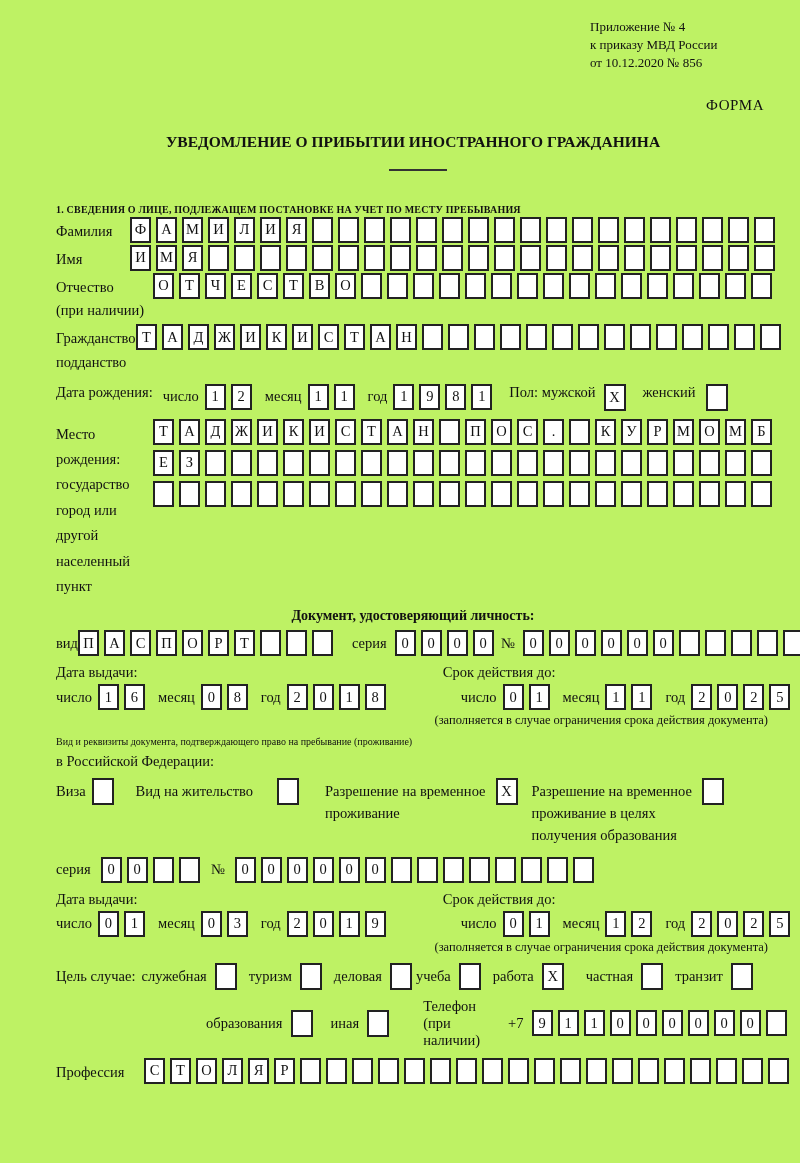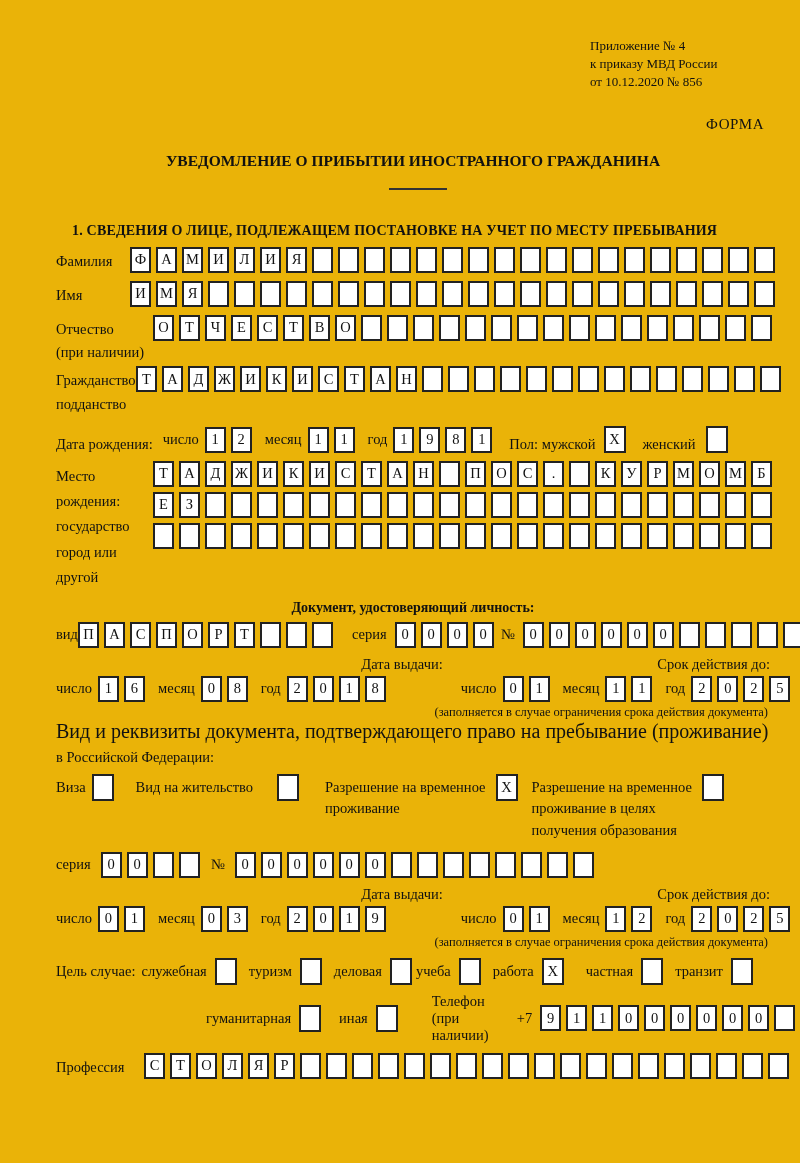--- a/index.html
+++ b/index.html
@@ -1,42 +1,42 @@
 <!DOCTYPE html>
 <html><head>
 <meta charset="utf-8">
 <style>
   html,body{margin:0;padding:0;background:#888;}
   .page{
     width:800px;height:1163px;box-sizing:border-box;margin:0 auto;
-    background:#eab308;color:#111;
+    background:#bef264;color:#111;
     font-family:"Liberation Serif","DejaVu Serif",serif;
-    padding:37px 30px 0 56px;position:relative;overflow:hidden;
+    padding:18px 30px 0 56px;position:relative;overflow:hidden;
   }
   .annex{margin-left:534px;font-size:13px;line-height:1.4;}
   .annex .small{font-size:11.5px;line-height:1.35;margin-top:3px;}
   .forma{text-align:right;padding-right:6px;font-weight:normal;font-size:15px;margin-top:24px;letter-spacing:.5px;}
   .title{text-align:center;font-weight:bold;font-size:15.5px;line-height:1.55;margin-top:16px;}
   .uline{display:inline-block;width:58px;border-bottom:2px solid #333;margin-left:10px;}
-  .sec-heading{font-weight:bold;font-size:14px;margin-top:26px;letter-spacing:.2px;margin-left:16px;}
-  .frow{display:flex;align-items:flex-start;margin-top:8px;font-size:14.5px;}
+  .sec-heading{font-weight:bold;font-size:10px;margin-top:26px;letter-spacing:.2px;}
+  .frow{display:flex;align-items:flex-start;margin-top:2px;font-size:14.5px;}
   .flabel{flex:none;line-height:1.6;padding-top:3px;}
   .cells{display:flex;flex:none;flex-wrap:nowrap;}
   .cell{
     box-sizing:border-box;flex:none;width:21px;height:26px;border:2px solid #222;
     margin-right:5px;display:inline-flex;align-items:center;justify-content:center;
     font-size:14.5px;background:#fff;
   }
   .cb{width:22px;height:27px;}
   .dgroup{display:flex;align-items:center;}
   .dgroup .t{margin-right:6px;}
   .dgroup .cells{margin-right:8px;}
   .dates-head{display:flex;font-size:14.5px;margin-top:8px;}
-  .dates-head .h1{width:390px;text-align:right;}
-  .dates-head .h2{width:330px;text-align:right;}
+  .dates-head .h1{width:390px;text-align:left;}
+  .dates-head .h2{width:330px;text-align:left;}
   .note-right{text-align:right;font-size:12.5px;margin-top:3px;padding-right:2px;}
   .center-bold{text-align:center;font-weight:bold;font-size:14px;margin-top:9px;}
   .opt{display:flex;align-items:flex-start;}
   .opt .optlabel{text-align:left;line-height:1.5;padding-top:3px;}
   .opt .cb{margin-left:10px;margin-right:0;}
   .opt2{display:flex;align-items:center;}
   .opt2 .cb{margin-left:8px;margin-right:0;}
   .stack{display:flex;flex-direction:column;}
   .stack .cells{margin-bottom:5px;}
 </style>
@@ -184,21 +184,21 @@
         <span class="cell"></span>
         <span class="cell"></span>
         <span class="cell"></span>
         <span class="cell"></span>
         <span class="cell"></span>
         <span class="cell"></span>
         <span class="cell"></span>
       </div>
   </div>
 
-  <div class="frow" style="margin-top:10px;align-items:flex-end">
+  <div class="frow" style="margin-top:10px;align-items:flex-start">
     <span style="margin-right:10px">Дата рождения:</span>
     <div class="dgroup">
       <span class="t">число</span>
       <div class="cells">
           <span class="cell">1</span>
           <span class="cell">2</span>
         </div>
       <span class="t">месяц</span>
       <div class="cells">
           <span class="cell">1</span>
@@ -216,20 +216,21 @@
     <span class="cell cb">X</span>
     <span style="margin-left:12px;margin-right:10px">женский</span>
     <span class="cell cb"></span>
   </div>
 
   <div class="frow" style="margin-top:8px">
     <div class="flabel" style="width:97px;line-height:1.75">
       <div>Место рождения:</div>
       <div>государство</div>
       <div>город или другой</div>
+      <div>населенный пункт</div>
     </div>
     <div class="stack">
       <div class="cells">
           <span class="cell">Т</span>
           <span class="cell">А</span>
           <span class="cell">Д</span>
           <span class="cell">Ж</span>
           <span class="cell">И</span>
           <span class="cell">К</span>
           <span class="cell">И</span>
@@ -385,21 +386,21 @@
       <div class="cells">
           <span class="cell">2</span>
           <span class="cell">0</span>
           <span class="cell">2</span>
           <span class="cell">5</span>
         </div>
     </div>
   </div>
   <div class="note-right">(заполняется в случае ограничения срока действия документа)</div>
 
-  <div style="font-size:20px;">Вид и реквизиты документа, подтверждающего право на пребывание (проживание)</div>
+  <div style="font-size:10px;margin-top:8px">Вид и реквизиты документа, подтверждающего право на пребывание (проживание)</div>
   <div style="font-size:14.5px;margin-top:6px">в Российской Федерации:</div>
 
   <div class="frow" style="margin-top:8px">
     <div class="opt">
       <div class="optlabel">Виза</div>
       <span class="cell cb" style="margin-left:6px"></span>
     </div>
     <div class="opt" style="margin-left:22px">
       <div class="optlabel">Вид на жительство</div>
       <span class="cell cb" style="margin-left:24px"></span>
@@ -522,21 +523,21 @@
       <span class="cell cb"></span>
     </div>
     <div class="opt2" style="margin-left:12px">
       <span>транзит</span>
       <span class="cell cb"></span>
     </div>
   </div>
 
   <div class="frow" style="align-items:center;margin-top:8px">
     <div class="opt2" style="margin-left:150px">
-      <span>гуманитарная</span>
+      <span>образования</span>
       <span class="cell cb"></span>
     </div>
     <div class="opt2" style="margin-left:18px">
       <span>иная</span>
       <span class="cell cb"></span>
     </div>
     <span style="margin-left:34px">Телефон (при наличии)</span>
     <span style="margin-left:28px;margin-right:8px">+7</span>
     <div class="cells">
         <span class="cell">9</span>

